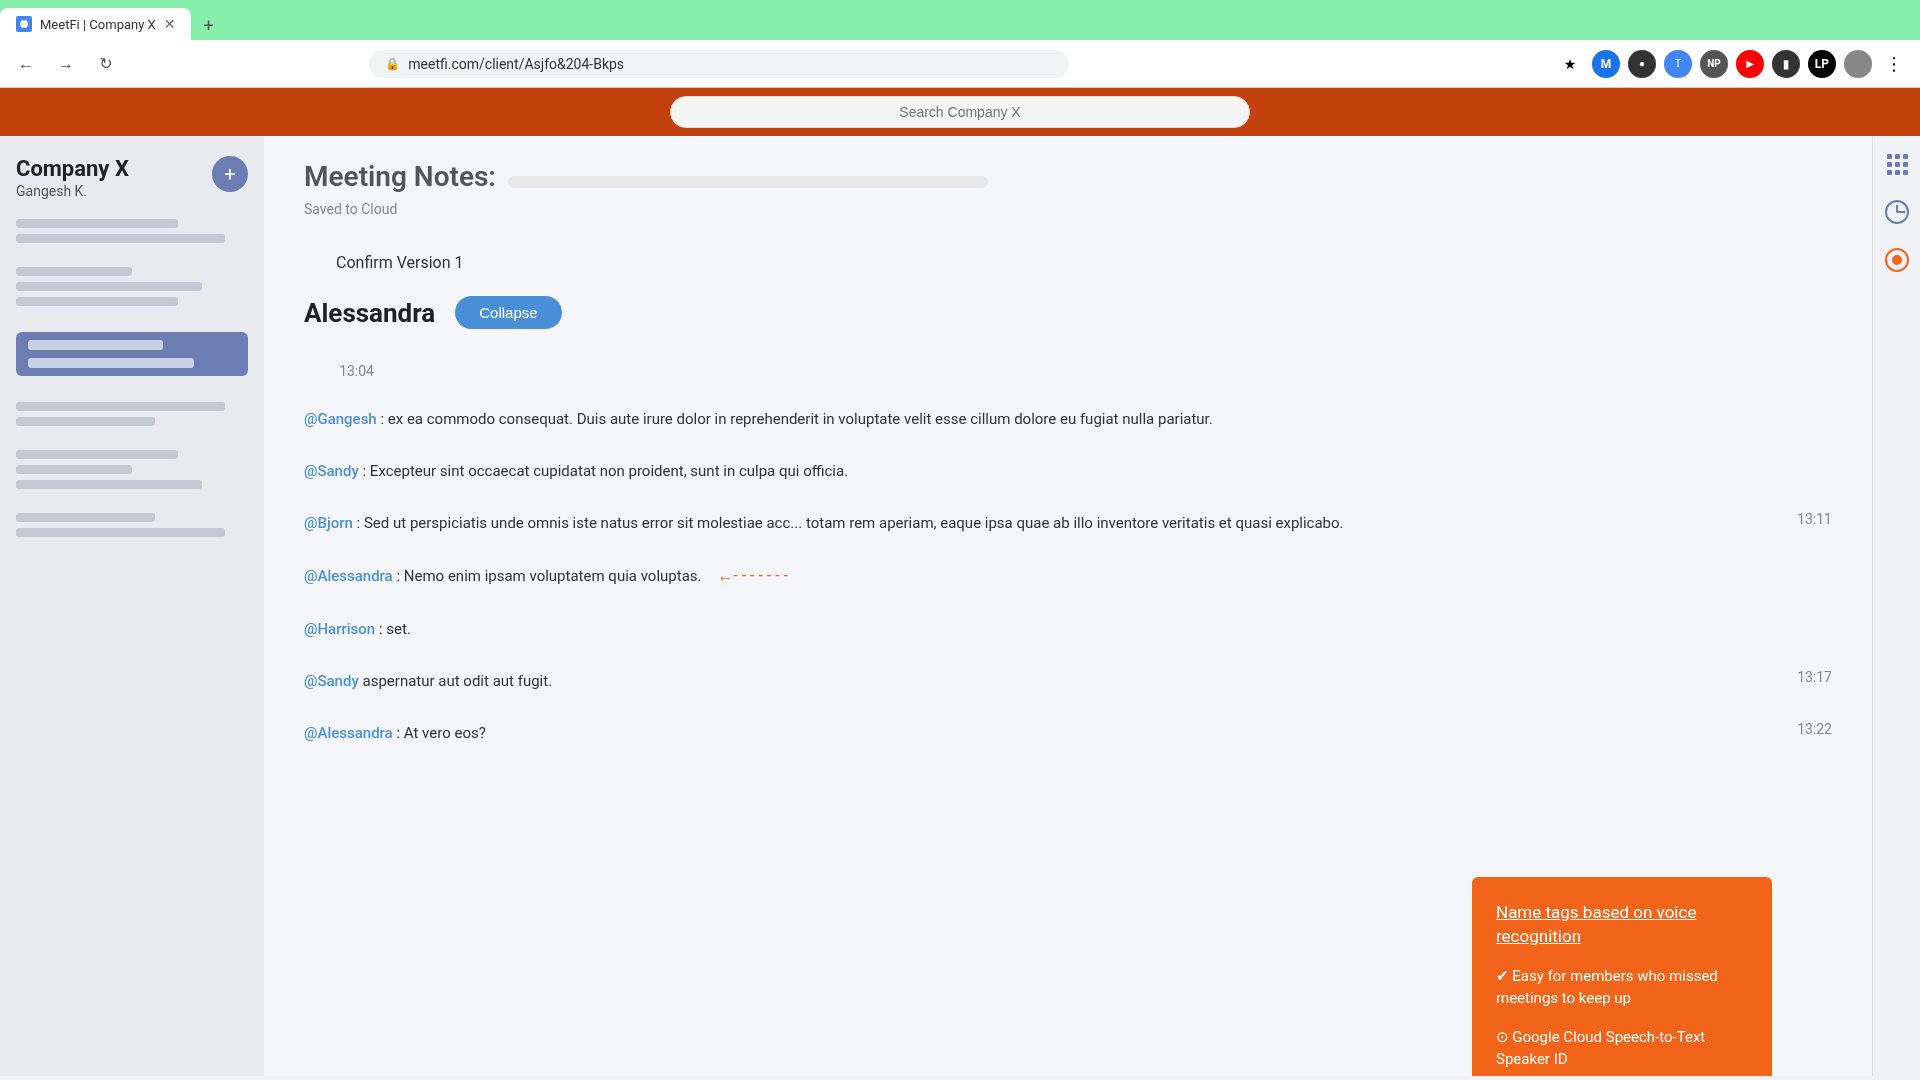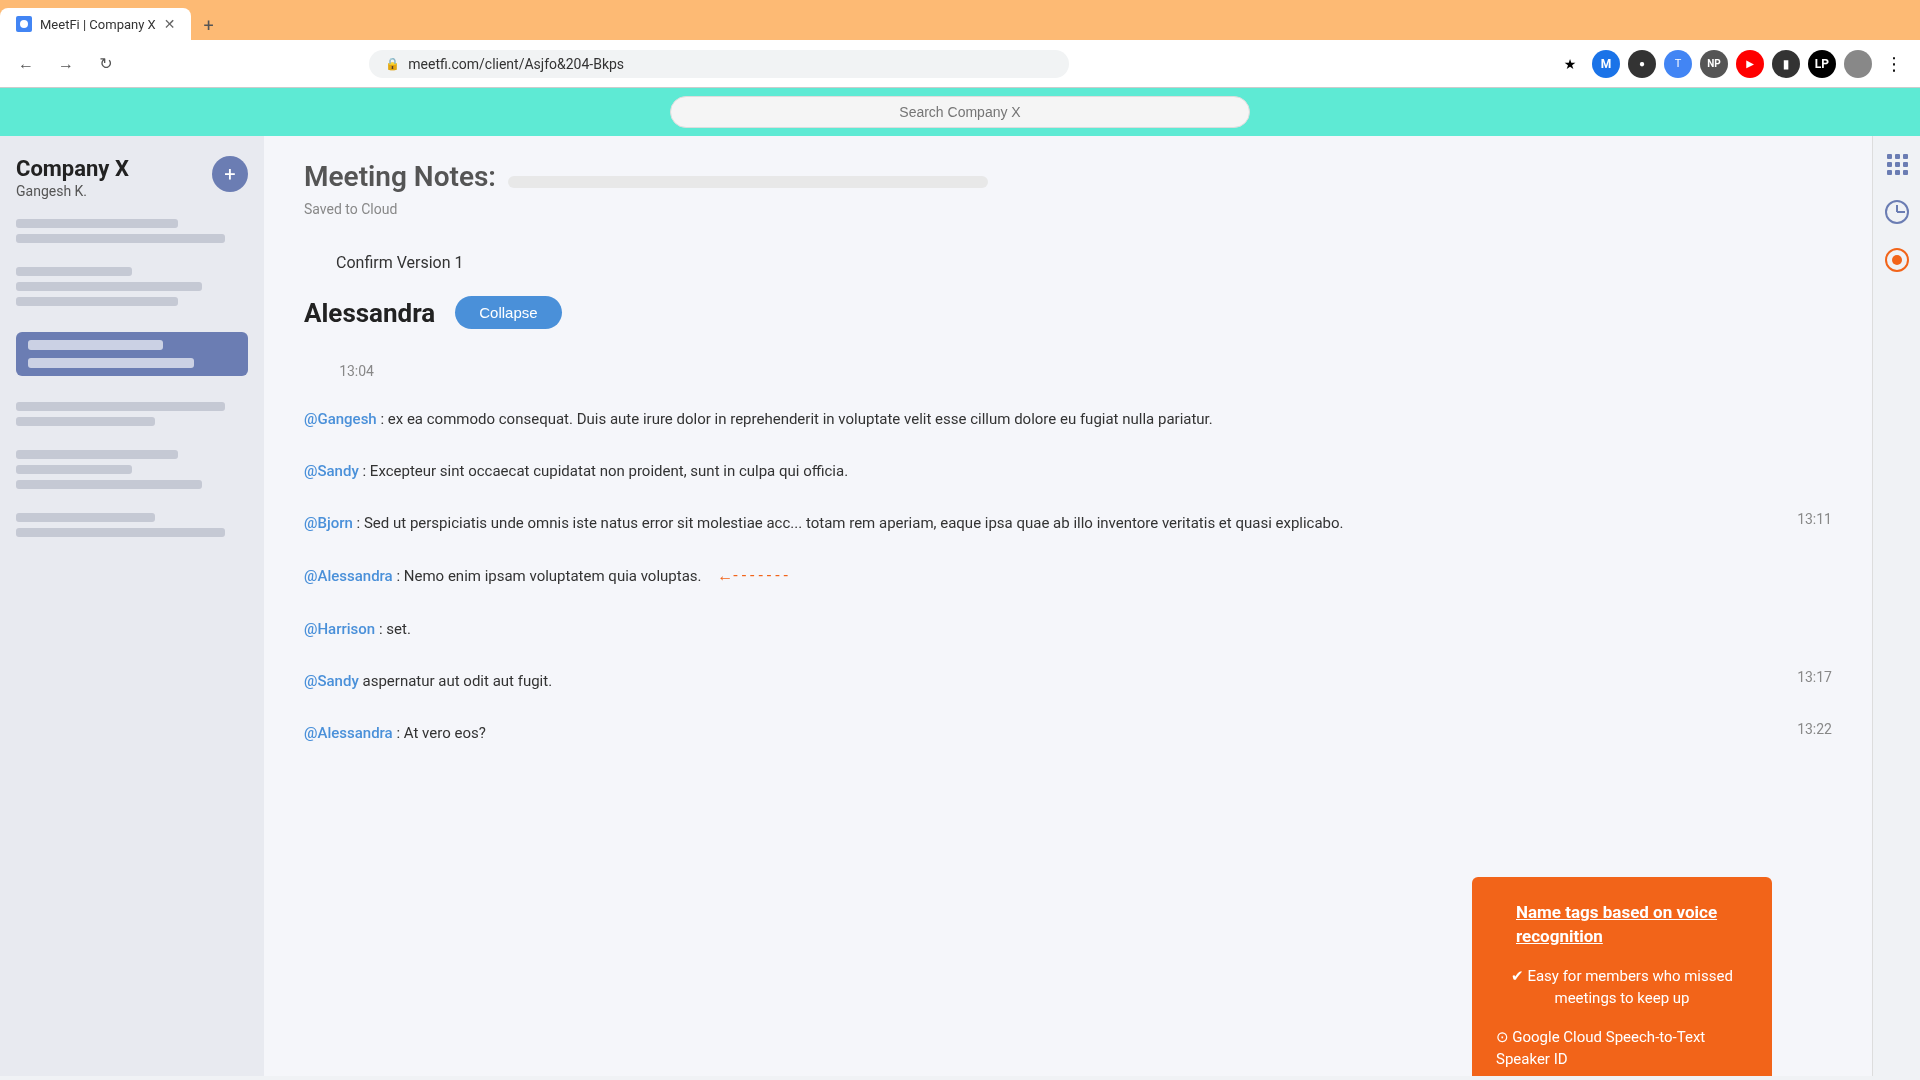--- a/index.html
+++ b/index.html
@@ -1,33 +1,33 @@
 <!DOCTYPE html>
 <html><head>
   <meta charset="utf-8">
   <style>
     * { margin: 0; padding: 0; box-sizing: border-box; }
     body { font-family: -apple-system, BlinkMacSystemFont, 'Segoe UI', Roboto, sans-serif; background: #f0f2f5; width: 1920px; height: 1080px; overflow: hidden; }
-    .tab-bar { display: flex; align-items: flex-end; padding: 8px 0 0 0; background: #fdba74; height: 40px; }
+    .tab-bar { display: flex; align-items: flex-end; padding: 8px 0 0 0; background: #86efac; height: 40px; }
     .tab { display: flex; align-items: center; background: #fff; border-radius: 8px 8px 0 0; padding: 0 16px; height: 32px; min-width: 180px; max-width: 240px; font-size: 13px; color: #333; gap: 8px; }
     .tab-favicon { width: 16px; height: 16px; background: #4285f4; border-radius: 2px; display: flex; align-items: center; justify-content: center; }
     .tab-favicon-inner { width: 8px; height: 8px; background: white; border-radius: 50%; }
     .tab-close { margin-left: auto; color: #666; cursor: pointer; font-size: 14px; }
     .new-tab-btn { margin-left: 4px; font-size: 18px; color: #555; cursor: pointer; padding: 4px 8px; }
     .address-bar { background: #fff; display: flex; align-items: center; padding: 6px 12px; height: 48px; gap: 12px; border-bottom: 1px solid #ccc; }
     .nav-btn { color: #555; font-size: 16px; cursor: pointer; padding: 4px; width: 28px; height: 28px; display: flex; align-items: center; justify-content: center; border-radius: 50%; }
     .url-bar { flex: 1; background: #f1f3f4; border-radius: 20px; padding: 6px 16px; font-size: 14px; color: #333; display: flex; align-items: center; gap: 8px; max-width: 700px; margin: 0 auto; }
     .lock-icon { color: #555; font-size: 12px; }
     .url-text { font-size: 14px; color: #333; }
     .browser-toolbar-right { display: flex; align-items: center; gap: 8px; margin-left: auto; }
     .toolbar-icon { width: 28px; height: 28px; border-radius: 50%; display: flex; align-items: center; justify-content: center; cursor: pointer; font-size: 14px; }
     .avatar { width: 28px; height: 28px; border-radius: 50%; background: #888; overflow: hidden; }
 
     
-    .search-bar-container { background: #5eead4; padding: 8px 0; display: flex; justify-content: center; }
+    .search-bar-container { background: #c2410c; padding: 8px 0; display: flex; justify-content: center; }
     .search-bar { background: #f5f5f5; border: 1px solid #ddd; border-radius: 20px; padding: 7px 20px; width: 580px; font-size: 14px; color: #555; text-align: center; }
 
     
     .main-layout { display: flex; height: calc(1080px - 140px); }
 
     
     .sidebar { width: 264px; background: #e8eaf0; padding: 20px 16px; flex-shrink: 0; }
     .sidebar-header { margin-bottom: 20px; display: flex; align-items: flex-start; justify-content: space-between; }
     .company-name { font-size: 22px; font-weight: 700; color: #222; }
     .user-name { font-size: 14px; color: #555; margin-top: 2px; }
@@ -53,22 +53,22 @@
     .collapse-btn { background: #4a90d9; color: white; border: none; border-radius: 20px; padding: 8px 24px; font-size: 15px; cursor: pointer; }
 
     .discussion-entries { display: flex; flex-direction: column; gap: 0; }
     .entry { display: flex; align-items: flex-start; padding: 14px 0; border-bottom: none; position: relative; }
     .entry-text { flex: 1; font-size: 15px; line-height: 1.6; color: #333; }
     .entry-time { font-size: 14px; color: #888; margin-left: 20px; min-width: 50px; text-align: right; }
     .mention { color: #4a90d9; font-weight: 500; }
 
     
     .popup-overlay { position: absolute; top: 380px; right: 60px; width: 300px; background: #f26419; border-radius: 6px; padding: 24px; z-index: 100; color: white; }
-    .popup-title { font-size: 17px; font-weight: 700; text-decoration: underline; color: white; margin-bottom: 16px; line-height: 1.4; margin-left: 20px; }
-    .popup-item { font-size: 15px; color: white; margin-bottom: 16px; line-height: 1.5; text-align: center; }
+    .popup-title { font-size: 17px; font-weight: 400; text-decoration: underline; color: white; margin-bottom: 16px; line-height: 1.4; }
+    .popup-item { font-size: 15px; color: white; margin-bottom: 16px; line-height: 1.5; }
     .popup-item-secondary { font-size: 15px; color: white; line-height: 1.5; }
 
     
     .right-panel { width: 48px; background: #f0f2f5; display: flex; flex-direction: column; align-items: center; padding: 12px 0; gap: 16px; flex-shrink: 0; border-left: 1px solid #ddd; }
     .right-panel-icon { width: 32px; height: 32px; display: flex; align-items: center; justify-content: center; cursor: pointer; color: #666; font-size: 18px; }
 
     .grid-icon { display: grid; grid-template-columns: 1fr 1fr 1fr; gap: 3px; width: 20px; height: 20px; }
     .grid-dot { width: 5px; height: 5px; background: #6b7db3; border-radius: 1px; }
 
     .clock-icon { width: 24px; height: 24px; border: 2px solid #6b7db3; border-radius: 50%; position: relative; }

